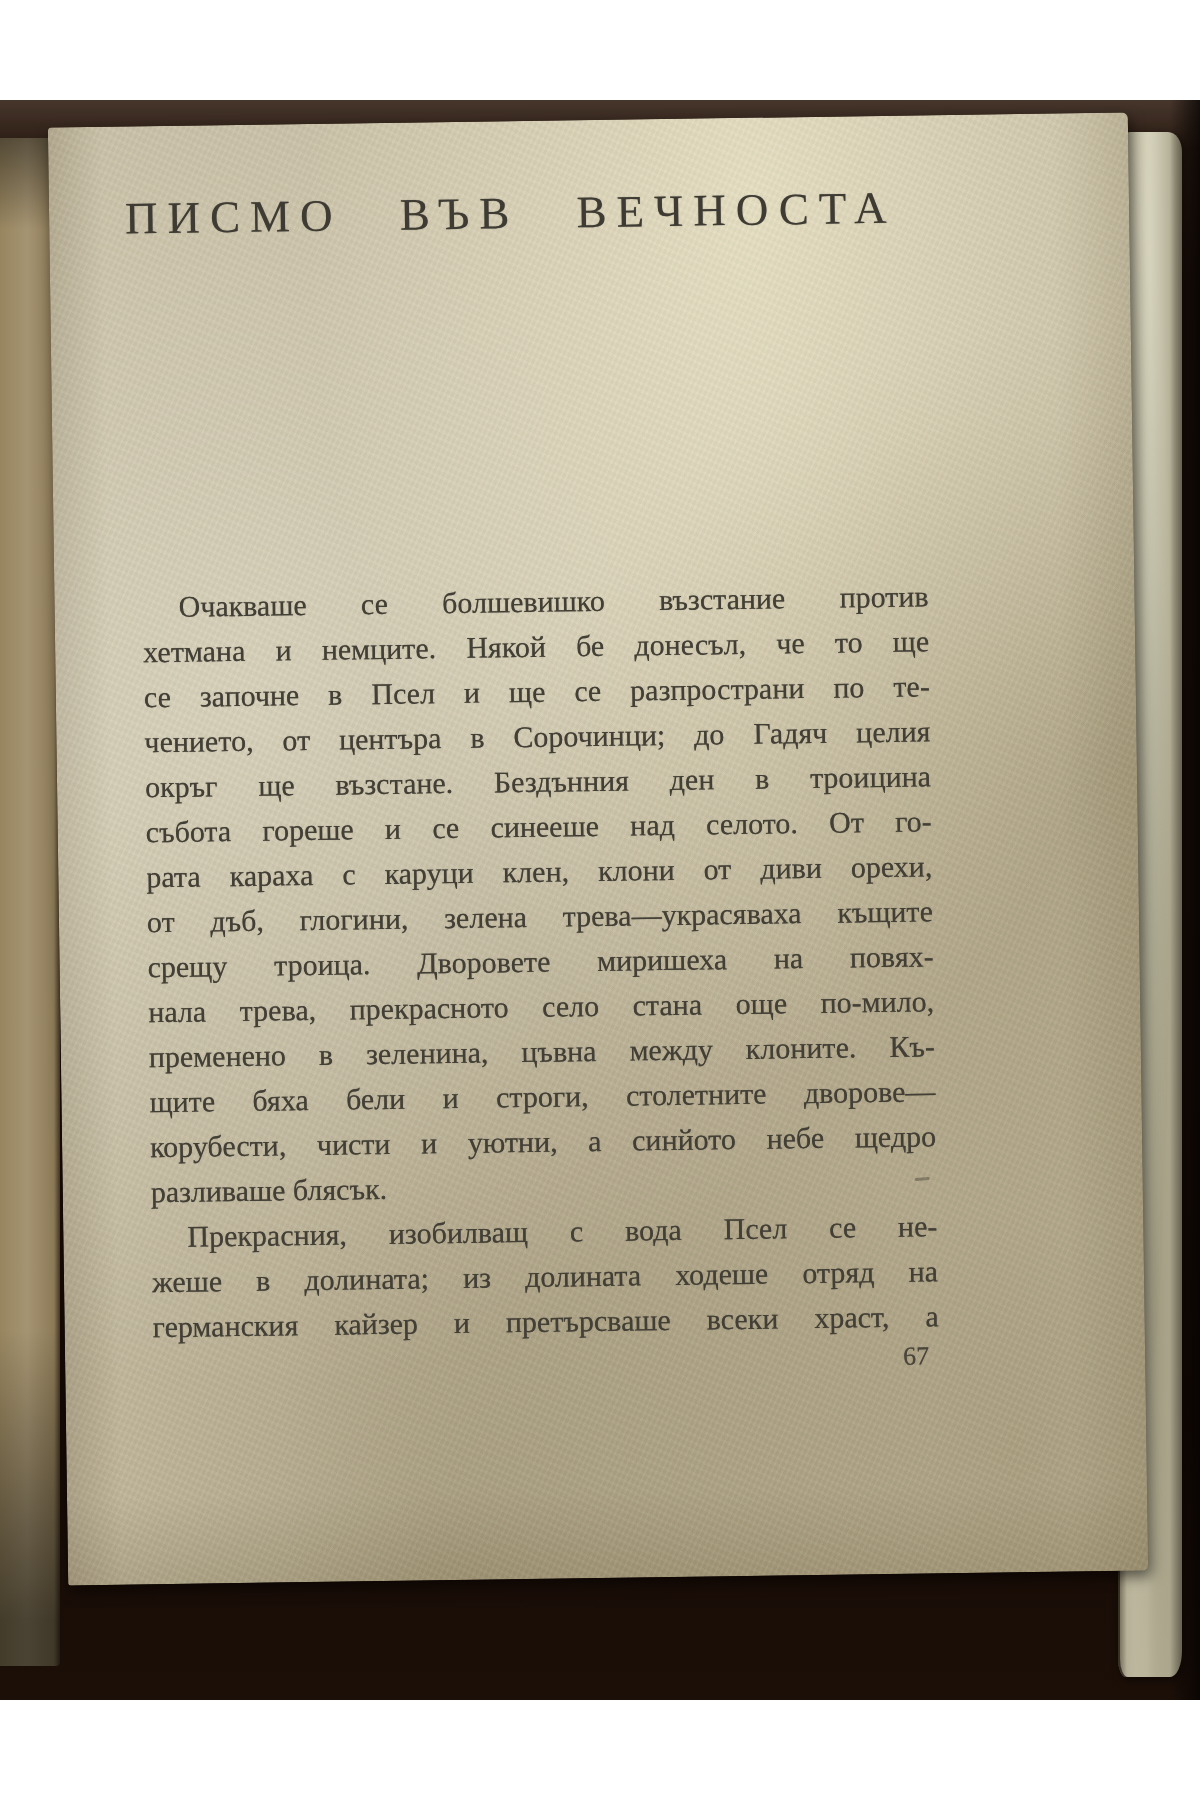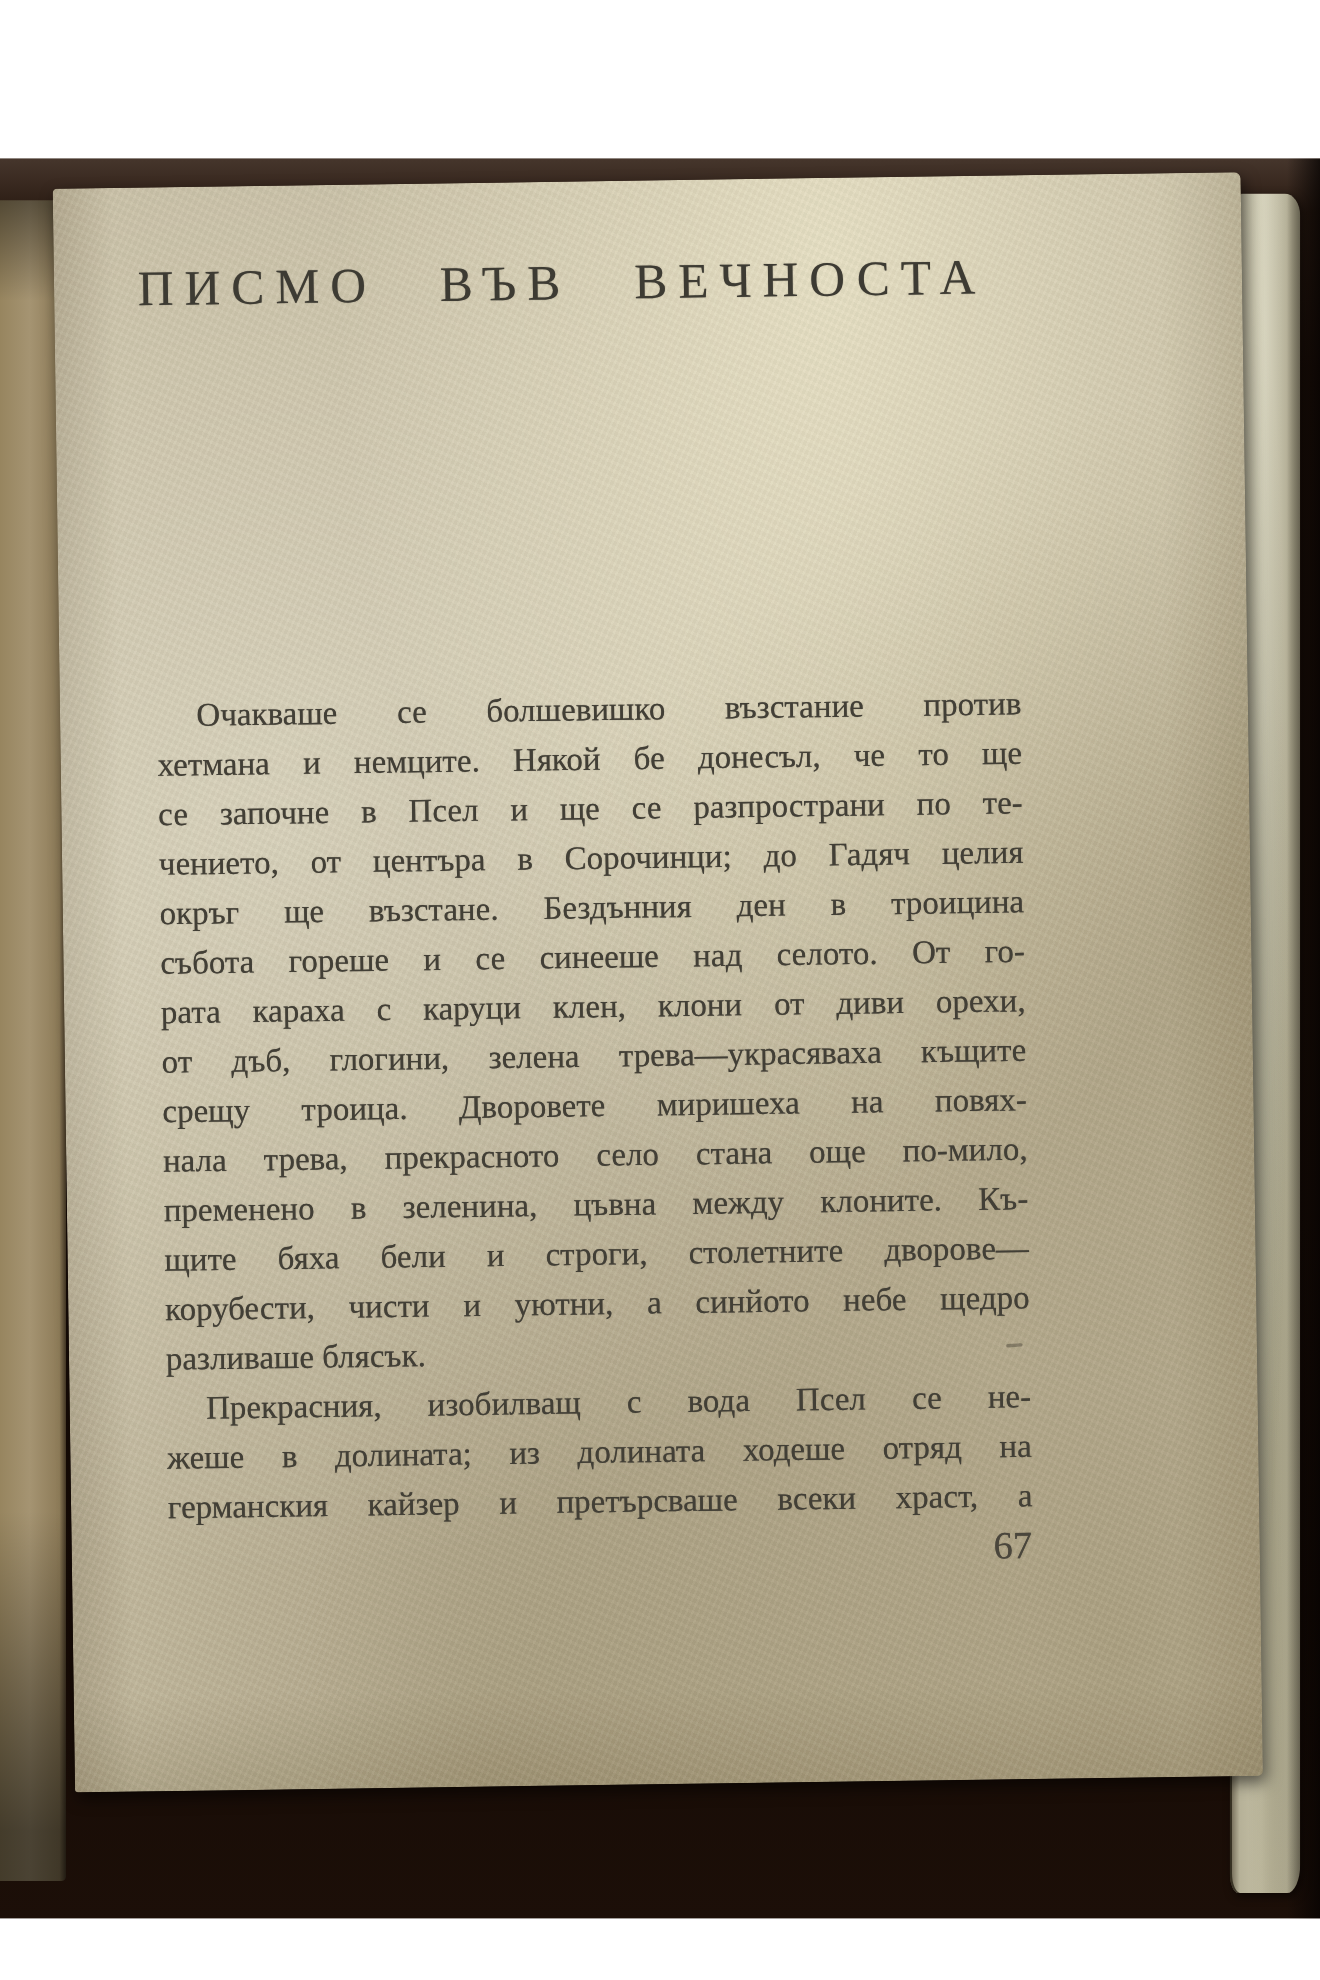--- a/index.html
+++ b/index.html
@@ -6,21 +6,20 @@
   body{
     width:1200px;height:1800px;position:relative;background:#ffffff;
     font-family:"Liberation Serif", serif;overflow:hidden;
   }
   
   .photo{
     position:absolute;left:0;top:100px;width:1200px;height:1600px;
     background:
       linear-gradient(to bottom, #46362c 0%, #2a1b12 3%, #1d1009 12%, #190d07 60%, #150a05 82%, #1c0f08 100%);
     overflow:hidden;
-    margin-top:44px;
   }
   
   .photo::after{
     content:"";position:absolute;right:0;top:0;width:30px;height:100%;
     background:linear-gradient(to right, rgba(0,0,0,0), rgba(5,2,1,.75));
   }
   
   .spine{
     position:absolute;left:0;top:38px;width:60px;height:1528px;
     background:
@@ -63,21 +62,21 @@
   }
   .body-text{
     position:absolute;left:88px;top:458px;width:786px;
     font-size:30px;line-height:45px;color:#423f36;
     text-shadow:0 0 .7px rgba(60,55,45,.75);
   }
   .line{display:block;text-align:justify;text-align-last:justify;height:45px;}
   .line.indent{text-indent:36px;}
   .line.short{text-align-last:left;}
   .page-number{
-    position:absolute;left:838px;top:1226px;font-size:35px;color:#4a463c;
+    position:absolute;left:838px;top:1226px;font-size:26px;color:#4a463c;
     text-shadow:0 0 .7px rgba(60,55,45,.7);
   }
   .stray-dash{
     position:absolute;left:852px;top:1062px;width:15px;height:3px;
     background:rgba(60,55,45,.4);transform:rotate(-3deg);border-radius:2px;
   }
   
   .grain{
     position:absolute;inset:0;border-radius:inherit;pointer-events:none;
     background-image:

